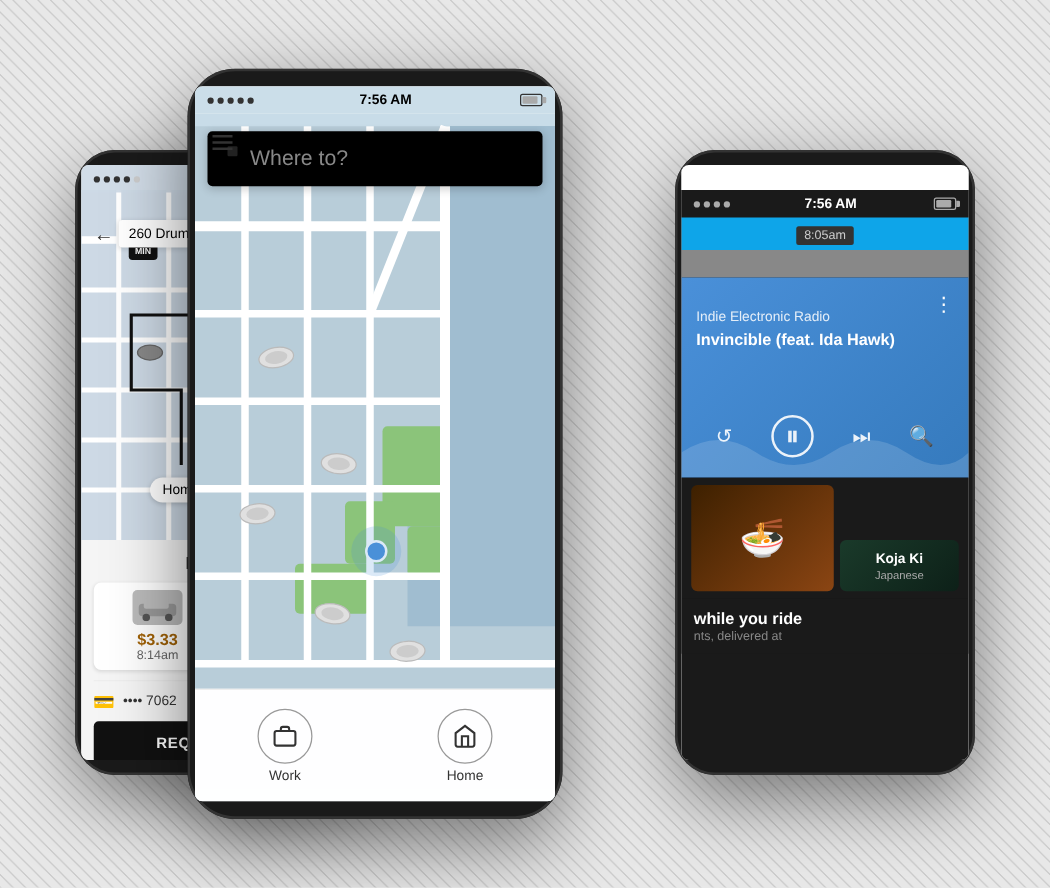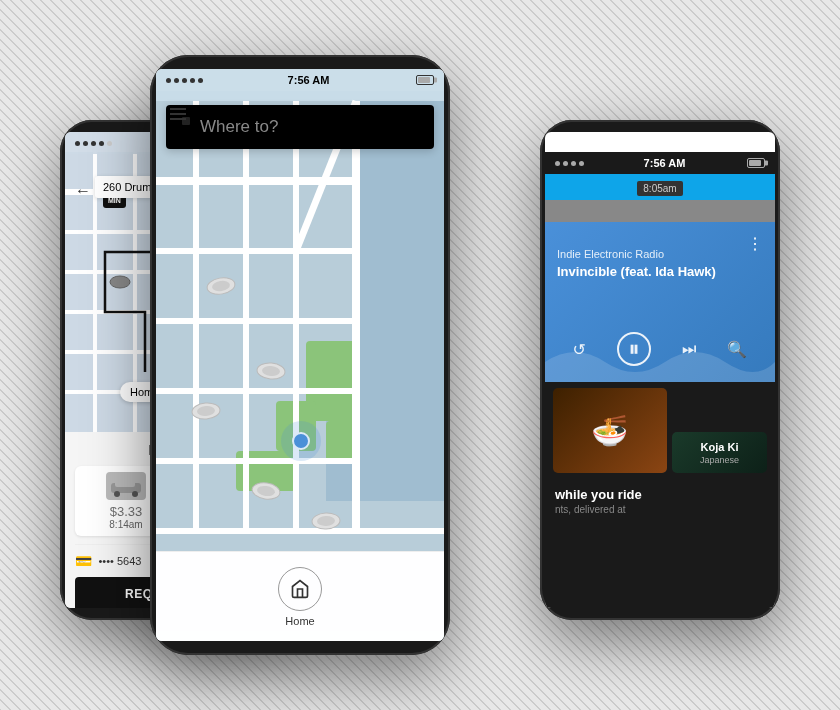--- a/index.html
+++ b/index.html
@@ -242,23 +242,23 @@
       background: #bbb;
       border-radius: 4px;
       margin-bottom: 4px;
       display: flex;
       align-items: center;
       justify-content: center;
       overflow: hidden;
     }
 
     .ride-price {
-      font-weight: 400;
+      font-weight: 700;
       font-size: 13px;
-      color: #737373;
+      color: #a16207;
     }
 
     .ride-time {
       color: #666;
       font-size: 10px;
     }
 
     .payment-row {
       display: flex;
       align-items: center;
@@ -499,21 +499,21 @@
                 <circle cx="10" cy="19" r="3" fill="#555"></circle>
                 <circle cx="28" cy="19" r="3" fill="#555"></circle>
               </svg>
             </div>
             <div class="ride-price">$7</div>
             <div class="ride-time">8:05</div>
           </div>
         </div>
         <div class="payment-row">
           <span style="font-size:14px;">💳</span>
-          <span>•••• 5643</span>
+          <span>•••• 7062</span>
         </div>
         <button class="request-btn">REQUEST UBERX</button>
       </div>
 
       <div class="status-bar" style="position:absolute; top:0; left:0; right:0; background: rgba(205,217,229,0.9); z-index:10;">
         <div class="status-bar-dots">
           <div class="status-dot"></div>
           <div class="status-dot"></div>
           <div class="status-dot"></div>
           <div class="status-dot"></div>
@@ -599,20 +599,29 @@
 
       <div class="center-search-bar" style="top:36px;">
         <div class="search-dot"></div>
         <span style="color:#888; font-size:17px;">Where to?</span>
       </div>
 
       <div class="center-bottom-nav">
         <div class="nav-item">
           <div class="nav-icon-circle">
             <svg width="20" height="20" viewBox="0 0 24 24" fill="none" stroke="#333" stroke-width="2">
+              <rect x="2" y="7" width="20" height="14" rx="2"></rect>
+              <path d="M16 7V5a2 2 0 0 0-2-2h-4a2 2 0 0 0-2 2v2"></path>
+            </svg>
+          </div>
+          <span>Work</span>
+        </div>
+        <div class="nav-item">
+          <div class="nav-icon-circle">
+            <svg width="20" height="20" viewBox="0 0 24 24" fill="none" stroke="#333" stroke-width="2">
               <path d="M3 9l9-7 9 7v11a2 2 0 0 1-2 2H5a2 2 0 0 1-2-2z"></path>
               <polyline points="9 22 9 12 15 12 15 22"></polyline>
             </svg>
           </div>
           <span>Home</span>
         </div>
       </div>
     </div>
   </div>
 

